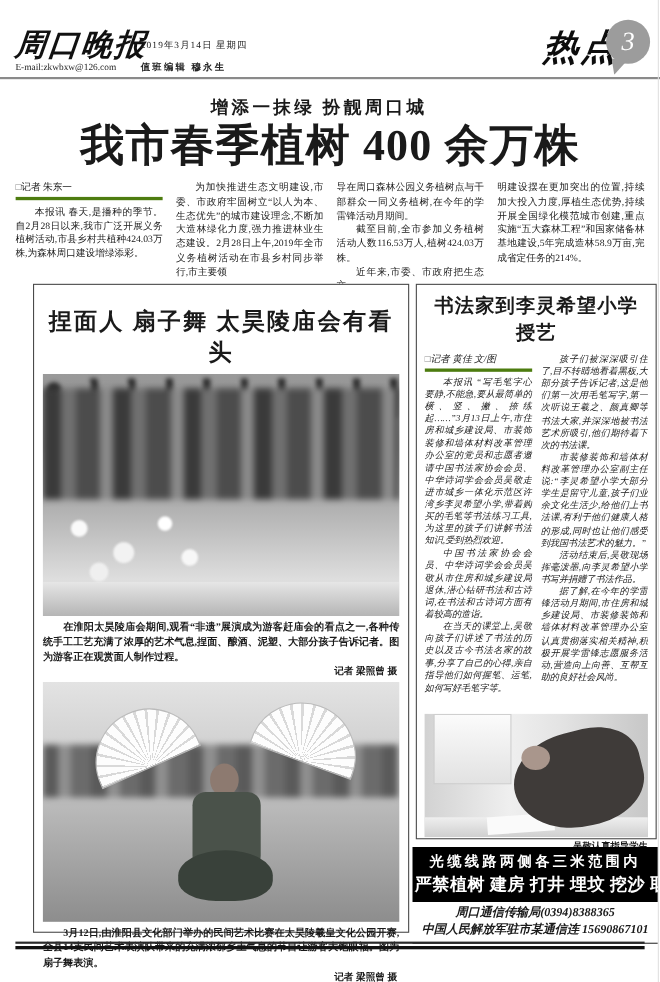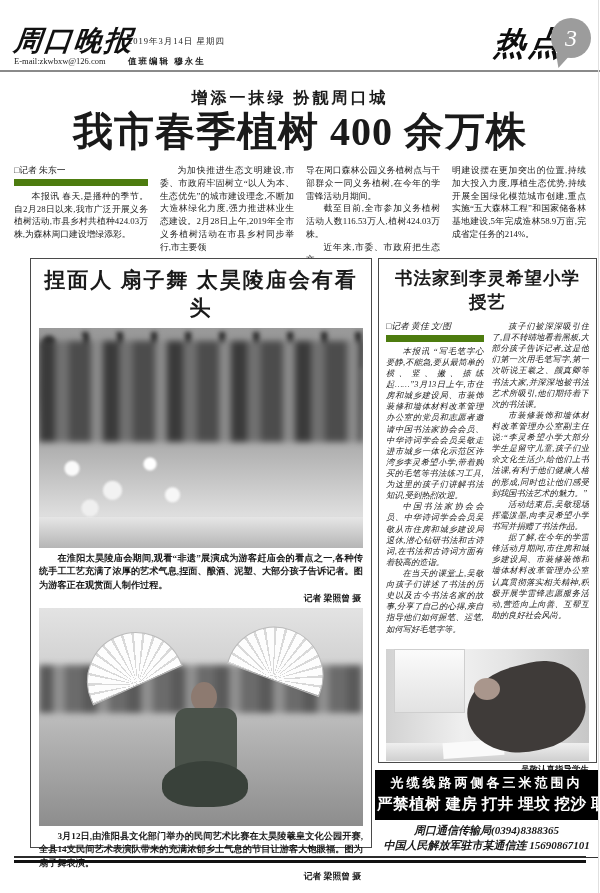--- a/index.html
+++ b/index.html
@@ -19,25 +19,25 @@
         clip-path:polygon(0 0,100% 0,15% 100%);}
   .header-rule{position:absolute;left:0;top:70px;width:600px;height:2px;background:#8a8a8a;}
   
   .kicker{position:absolute;left:0;top:88px;width:580px;text-align:center;font-size:16px;font-weight:bold;letter-spacing:3px;}
   .headline{position:absolute;left:0;top:104px;width:600px;text-align:center;font-size:40px;font-weight:900;
         letter-spacing:1px;white-space:nowrap;}
   .lead-cols{position:absolute;left:14px;top:164px;width:572px;height:94px;display:flex;gap:12px;overflow:hidden;}
   .lead-col{flex:1;font-size:8.8px;line-height:1.45;text-align:justify;overflow:hidden;}
   .lead-col p{margin:0;}
   .indent{text-indent:2em;}
-  .byline{display:block;border-bottom:7px solid #4d7c0f;padding-bottom:2px;margin-bottom:4px;font-size:8.8px;}
+  .byline{display:block;border-bottom:3px solid #4d7c0f;padding-bottom:2px;margin-bottom:4px;font-size:8.8px;}
   
   .boxed{position:absolute;border:1px solid #4a4a4a;box-sizing:border-box;background:#fff;}
   .fair-box{left:30px;top:258px;width:342px;height:590px;padding:5px 8px;}
-  .fair-title{text-align:center;font-size:21px;font-weight:bold;letter-spacing:2px;margin:2px 0 6px;}
+  .fair-title{text-align:center;font-size:21px;font-weight:bold;letter-spacing:2px;margin:14px 0 6px;}
   .photo{position:relative;overflow:hidden;background:#bdbdbd;}
   .cap{font-size:9.2px;font-weight:bold;line-height:1.45;text-align:justify;margin-top:4px;}
   .cap p{margin:0;text-indent:2em;}
   .credit{text-align:right;font-size:8.8px;font-weight:bold;margin:1px 2px 3px 0;}
   .callig-box{left:378px;top:258px;width:219px;height:505px;padding:5px 7px;}
   .callig-title{text-align:center;font-size:17.5px;font-weight:bold;letter-spacing:1px;margin:2px 0 7px;}
   .callig-cols{display:flex;gap:8px;height:328px;overflow:hidden;}
   .callig-col{flex:1;font-size:8.3px;line-height:1.34;text-align:justify;overflow:hidden;font-style:italic;}
   .callig-col p{margin:0;text-indent:2em;}
   .cap-right{text-align:right;font-size:8.5px;font-weight:bold;margin-top:3px;}

